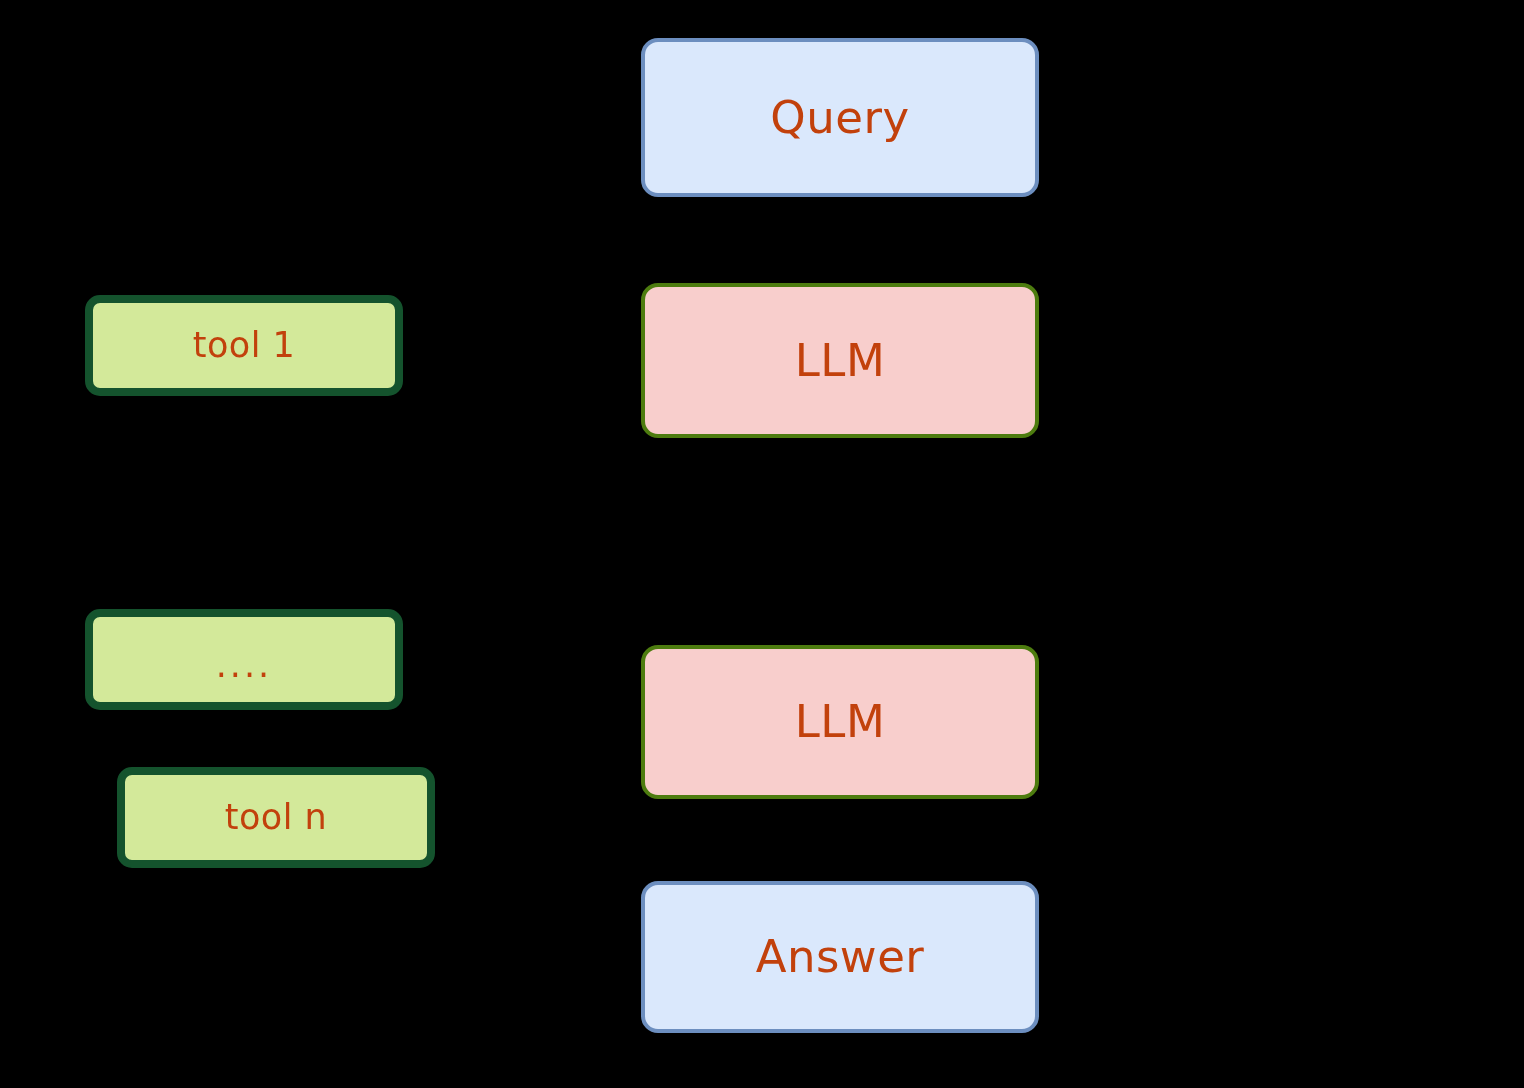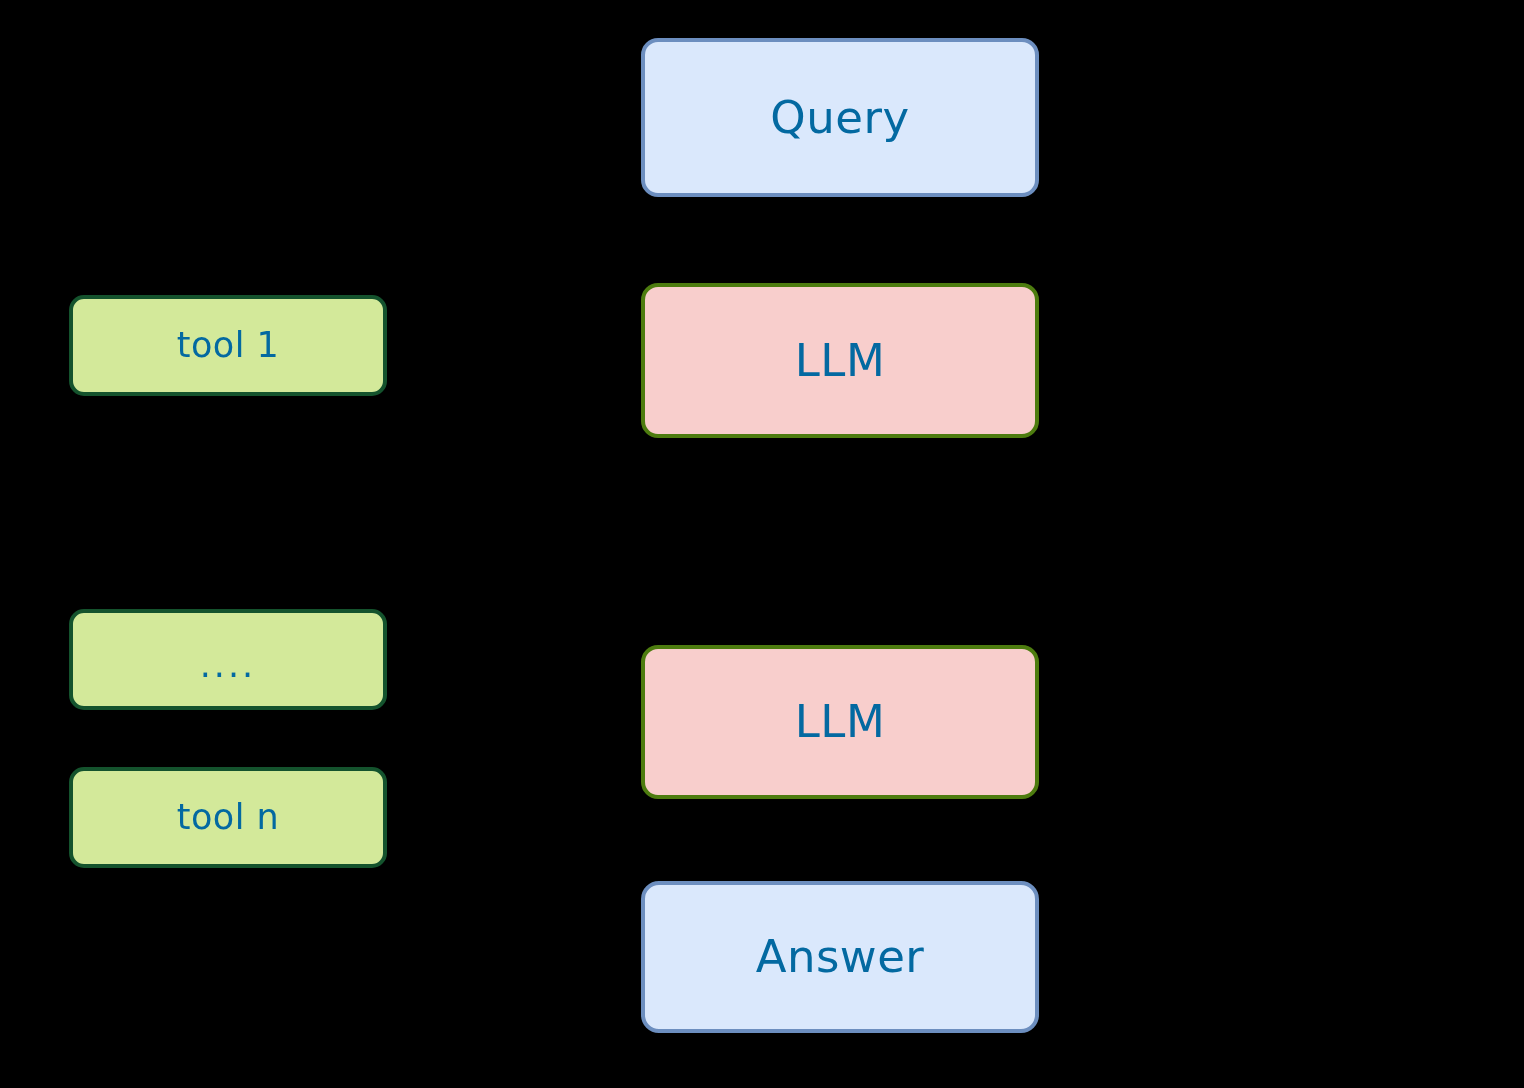--- a/index.html
+++ b/index.html
@@ -16,48 +16,48 @@
     overflow: hidden;
     font-family: "DejaVu Sans", "Liberation Sans", sans-serif;
   }
   .node {
     position: absolute;
     box-sizing: border-box;
     display: flex;
     align-items: center;
     justify-content: center;
     text-align: center;
-    color: #0369a1;
+    color: #c2410c;
     line-height: 1.1;
     letter-spacing: 0.5px;
     -webkit-font-smoothing: antialiased;
   }
   .node .node-label {
     display: block;
     width: 100%;
     padding: 0 10px;
     box-sizing: border-box;
     white-space: pre;
   }
 
   
   .node.tool {
-    left: 69px;
+    left: 85px;
     width: 318px;
     height: 101px;
     background: #d3e99a;
-    border: 4px solid #14532d;
+    border: 8px solid #14532d;
     border-radius: 15px;
     font-size: 35px;
     font-weight: 400;
   }
   .node.tool-1 { top: 295px; }
   .node.tool-2 { top: 452px; }
   .node.tool-3 { top: 609px; }
-  .node.tool-4 { top: 767px; }
+  .node.tool-4 { top: 767px; margin-left: 32px; }
 
   
   .node.tool-3 .node-label {
     font-size: 35px;
     letter-spacing: 3px;
     transform: translateY(6px);
   }
 
   
   .node.flow {
@@ -72,21 +72,21 @@
     border-radius: 17px;
   }
   .node.model {
     background: #f8cecc;
     border: 4px solid #4d7c0f;
     border-radius: 17px;
   }
   .node.query  { top: 38px;  height: 159px; }
   .node.llm-1  { top: 283px; height: 155px; }
   .node.llm-2  { top: 645px; height: 154px; }
-  .node.answer { top: 881px; height: 152px; border-radius: 18px; }
+  .node.answer { top: 881px; height: 152px; }
 </style>
 </head>
 <body>
 
 <div id="canvas">
 
   <div class="node tool tool-1">
     <span class="node-label">tool 1</span>
   </div>
 

